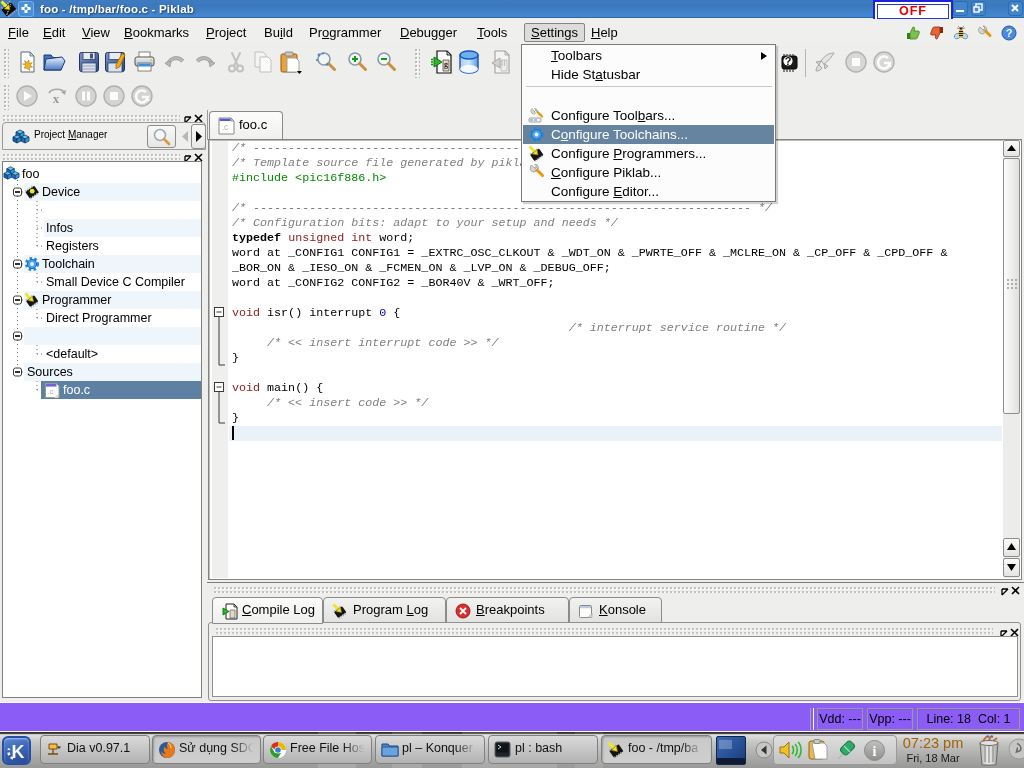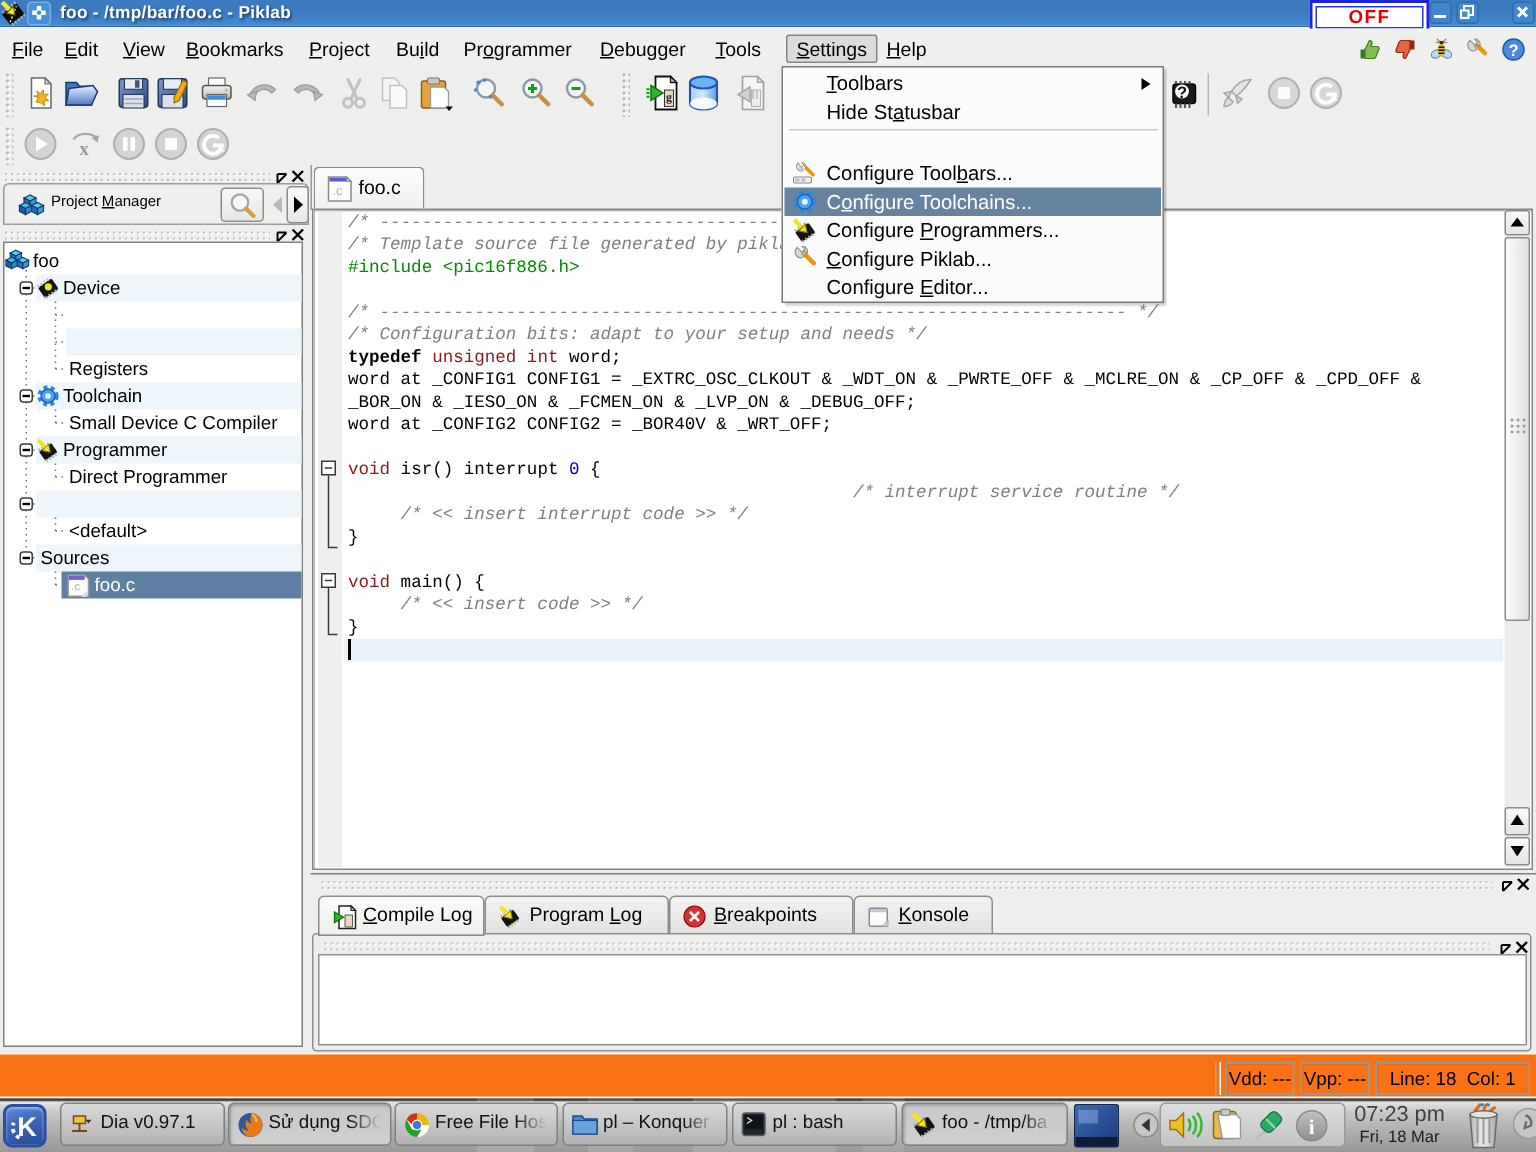--- a/index.html
+++ b/index.html
@@ -51,21 +51,21 @@
 
 #pm-header { left:2px; top:122px; width:204px; height:28px; background:#efefed; border:1px solid #9a9a98; border-radius:4px 4px 0 0; }
 #tree { left:2px; top:161px; width:200px; height:537px; background:#fff; border:1px solid #7f7f7d; }
 .trow { position:absolute; left:1px; width:197px; height:18px; font-size:12.5px; line-height:18px; color:#000; }
 
 #botdock-cont { left:208px; top:622px; width:813px; height:79px; background:#eeeeec; border:1px solid #8f8f8d; border-radius:3px; }
 #logbox { left:212px; top:636px; width:806px; height:61px; background:#fff; border:1px solid #8f8f8d; }
 .btab { position:absolute; top:597px; height:26px; background:linear-gradient(#f2f2f0,#e2e2e0); border:1px solid #8b8b89; border-radius:4px 4px 0 0; font-size:13px; line-height:24px; color:#000; }
 .btab.active { background:linear-gradient(#fbfbfa,#efefed); height:27px; z-index:3; }
 
-#statusbar { left:0; top:702px; width:1024px; height:29px; background:#f97316; border-top:1px solid #fcfcfa; }
+#statusbar { left:0; top:702px; width:1024px; height:29px; background:#8b5cf6; border-top:1px solid #fcfcfa; }
 .stbox { position:absolute; top:5px; height:22px; border:1px solid #9a9a98; box-shadow:inset 1px 1px 0 rgba(0,0,0,0.06); font-size:12.5px; line-height:20px; text-align:center; color:#000; }
 
 #taskbar { left:0; top:731px; width:1024px; height:37px; background:linear-gradient(#fafafa 0%, #fafafa 3%, #2e2e2e 4%, #4a4a4a 7%, #e2e2e0 10%, #c6c6c4 30%, #aaaaa8 70%, #989896 100%); }
 .task { position:absolute; top:735px; height:29px; border:1px solid #808080; border-radius:4px;
   background:linear-gradient(#dadada,#b2b2b2); font-size:12.5px; color:#111; }
 .task.pressed { background:linear-gradient(#c8c8c8,#cfcfcf); box-shadow:inset 1px 1px 2px rgba(0,0,0,0.25); }
 .task .tlabel { position:absolute; left:26px; top:5px; white-space:nowrap; overflow:hidden; width:76px; }
 .fade { -webkit-mask-image:linear-gradient(90deg,#000 70%, transparent 98%); mask-image:linear-gradient(90deg,#000 70%, transparent 98%); }
 
 #ddmenu { left:521px; top:44px; width:255px; height:158px; background:#fcfcfc; border:1px solid #7a7a78;
@@ -439,20 +439,21 @@
         </g>
       <g transform="translate(10,205.5)">
           <rect x="0.5" y="0.5" width="8" height="8" rx="2" fill="#fff" stroke="#3a3a3a"></rect>
           <rect x="2" y="3.7" width="5" height="1.6" fill="#000"></rect>
         </g>
     </g>
   </svg>
 
   <div class="trow" style="top:3px; left:19px;">foo</div>
   <div class="trow" style="top:21px; left:39px;">Device</div>
+  <div class="trow" style="top:57px; left:43px;">Infos</div>
   <div class="trow" style="top:75px; left:43px;">Registers</div>
   <div class="trow" style="top:93px; left:39px;">Toolchain</div>
   <div class="trow" style="top:111px; left:43px;">Small Device C Compiler</div>
   <div class="trow" style="top:129px; left:39px;">Programmer</div>
   <div class="trow" style="top:147px; left:43px;">Direct Programmer</div>
   <div class="trow" style="top:183px; left:43px;">&lt;default&gt;</div>
   <div class="trow" style="top:201px; left:24px;">Sources</div>
   <div class="trow" style="top:219px; left:60px; color:#fff;">foo.c</div>
 
   <svg class="icon" style="left:0px; top:2px;" width="17" height="17" viewBox="0 0 18 18">
@@ -718,21 +719,21 @@
     <circle cx="11.5" cy="11.5" r="10" fill="url(#ginf)" stroke="#8a8a88" stroke-width="1"></circle>
     <text x="11.5" y="17" font-size="14" font-weight="bold" text-anchor="middle" fill="#fff" font-family="Liberation Serif">i</text>
     <defs>
       <linearGradient id="ginf" x1="0" y1="0" x2="0" y2="1">
         <stop offset="0" stop-color="#c2c2c0"></stop>
         <stop offset="1" stop-color="#8e8e8c"></stop>
       </linearGradient>
     </defs>
   </svg>
 
-<div class="abs" style="left:898px; top:735px; width:70px; height:18px; font-size:14.5px; color:#404040; text-align:center;">07:23 pm</div>
+<div class="abs" style="left:898px; top:735px; width:70px; height:18px; font-size:14.5px; color:#a16207; text-align:center;">07:23 pm</div>
 <div class="abs" style="left:898px; top:752px; width:70px; height:13px; font-size:11px; color:#1a1a1a; text-align:center;">Fri, 18 Mar</div>
 
 <svg class="abs" style="left:974px; top:735px;" width="30" height="31" viewBox="0 0 30 31">
     <path d="M9 6L13 1M15 5l2-4M19 6l4-3" stroke="#d86a10" stroke-width="2"></path>
     <path d="M13 1l2 1M17 1l2 1" stroke="#3a78d8" stroke-width="2"></path>
     <path d="M6 8h18l-2 22H8z" fill="url(#gtr)" stroke="#6a6a68" stroke-width="1"></path>
     <ellipse cx="15" cy="8" rx="9" ry="2.5" fill="#e2e2e0" stroke="#6a6a68" stroke-width="1"></ellipse>
     <path d="M11 11v16M15 11v17M19 11v16" stroke="#9a9a98" stroke-width="1.4"></path>
     <defs>
       <linearGradient id="gtr" x1="0" y1="0" x2="1" y2="0">

